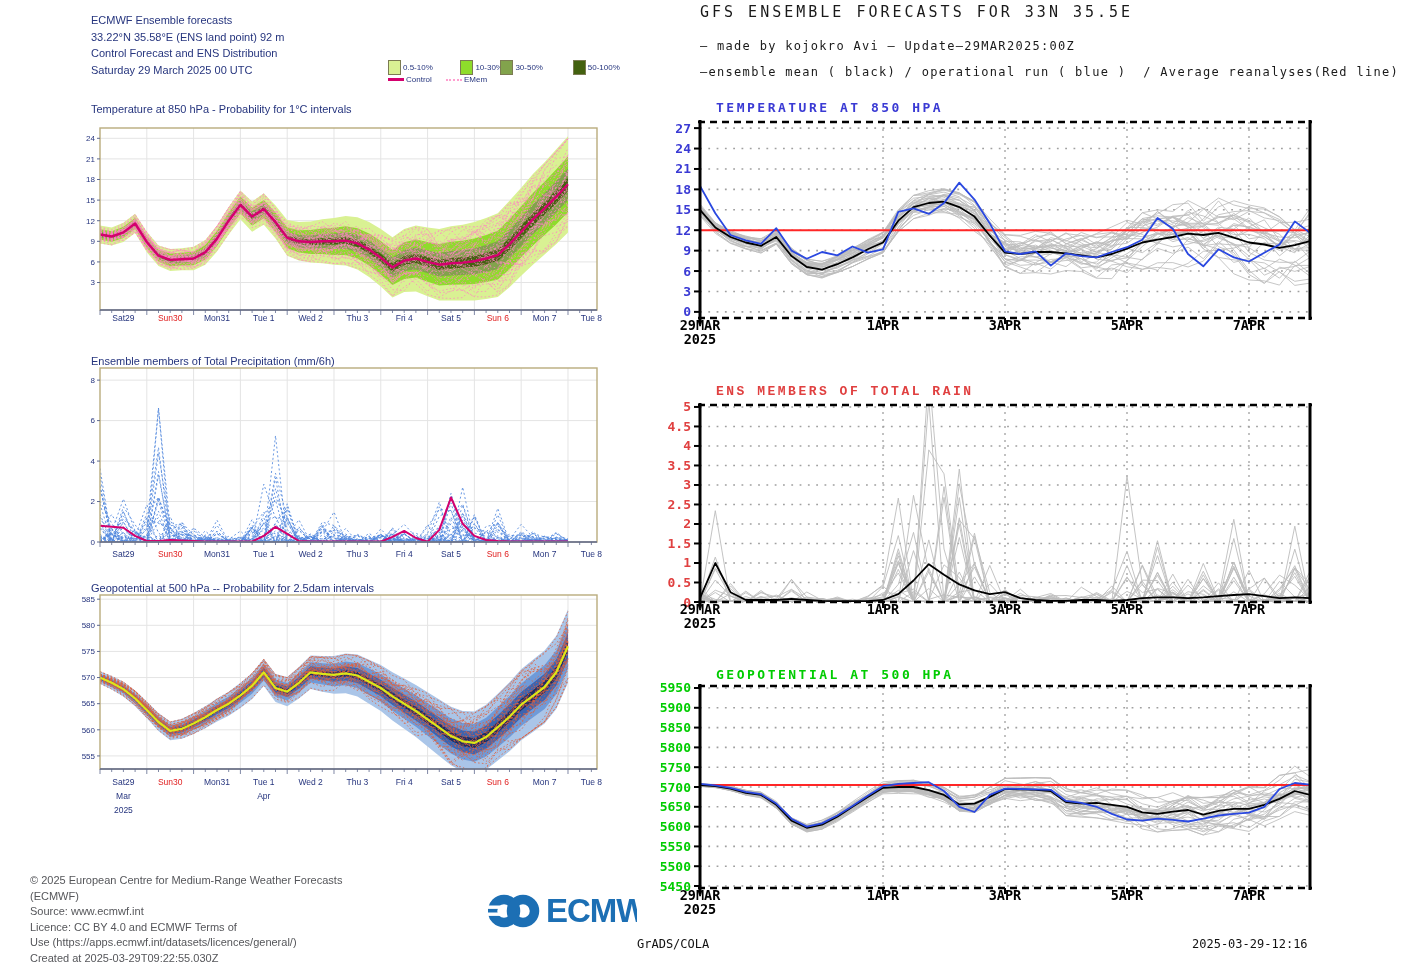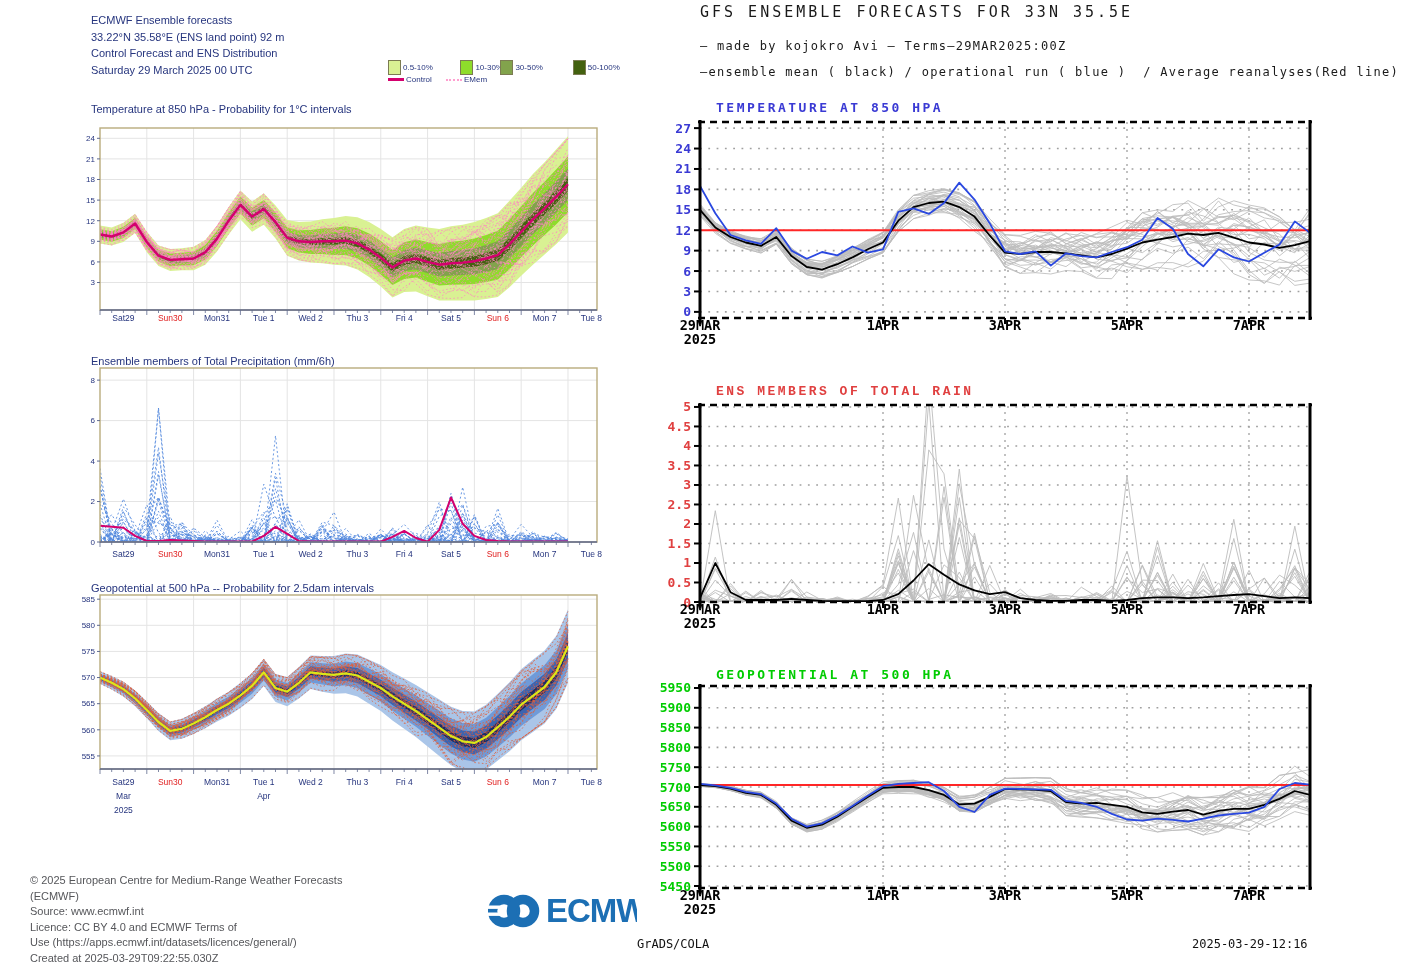--- a/index.html
+++ b/index.html
@@ -61,21 +61,21 @@
       <span class="lgt">EMem</span>
     </div>
   </div>
 </div>
 
 <div class="abs ec-title" style="left:91px;top:103px">Temperature at 850 hPa - Probability for 1°C intervals</div>
 <div class="abs ec-title" style="left:91px;top:355px">Ensemble members of Total Precipitation (mm/6h)</div>
 <div class="abs ec-title" style="left:91px;top:582px">Geopotential at 500 hPa -- Probability for 2.5dam intervals</div>
 
 <div class="abs mono gfs-title" style="left:700px;top:3px">GFS ENSEMBLE FORECASTS FOR 33N 35.5E</div>
-<div class="abs mono gfs-sub" style="left:700px;top:39px">— made by kojokro Avi — Terms—29MAR2025:00Z</div>
+<div class="abs mono gfs-sub" style="left:700px;top:39px">— made by kojokro Avi — Update—29MAR2025:00Z</div>
 <div class="abs mono gfs-sub" style="left:700px;top:65px">—ensemble mean ( black) / operational run ( blue )  / Average reanalyses(Red line)</div>
 
 <div class="abs mono gchart-title" style="left: 716px; top: 100px; color: rgb(58, 58, 212);">TEMPERATURE AT 850 HPA</div>
 <div class="abs mono gchart-title" style="left: 716px; top: 384px; color: rgb(224, 64, 64); font-family: Liberation Mono, monospace;">ENS MEMBERS OF TOTAL RAIN</div>
 <div class="abs mono gchart-title" style="left: 716px; top: 667px; color: rgb(0, 204, 0);">GEOPOTENTIAL AT 500 HPA</div>
 
 <div id="charts-layer">
     <svg width="524" height="225" style="left: 86px; top: 120px;">
       <defs>
         <clipPath id="ec_temp850cp">

